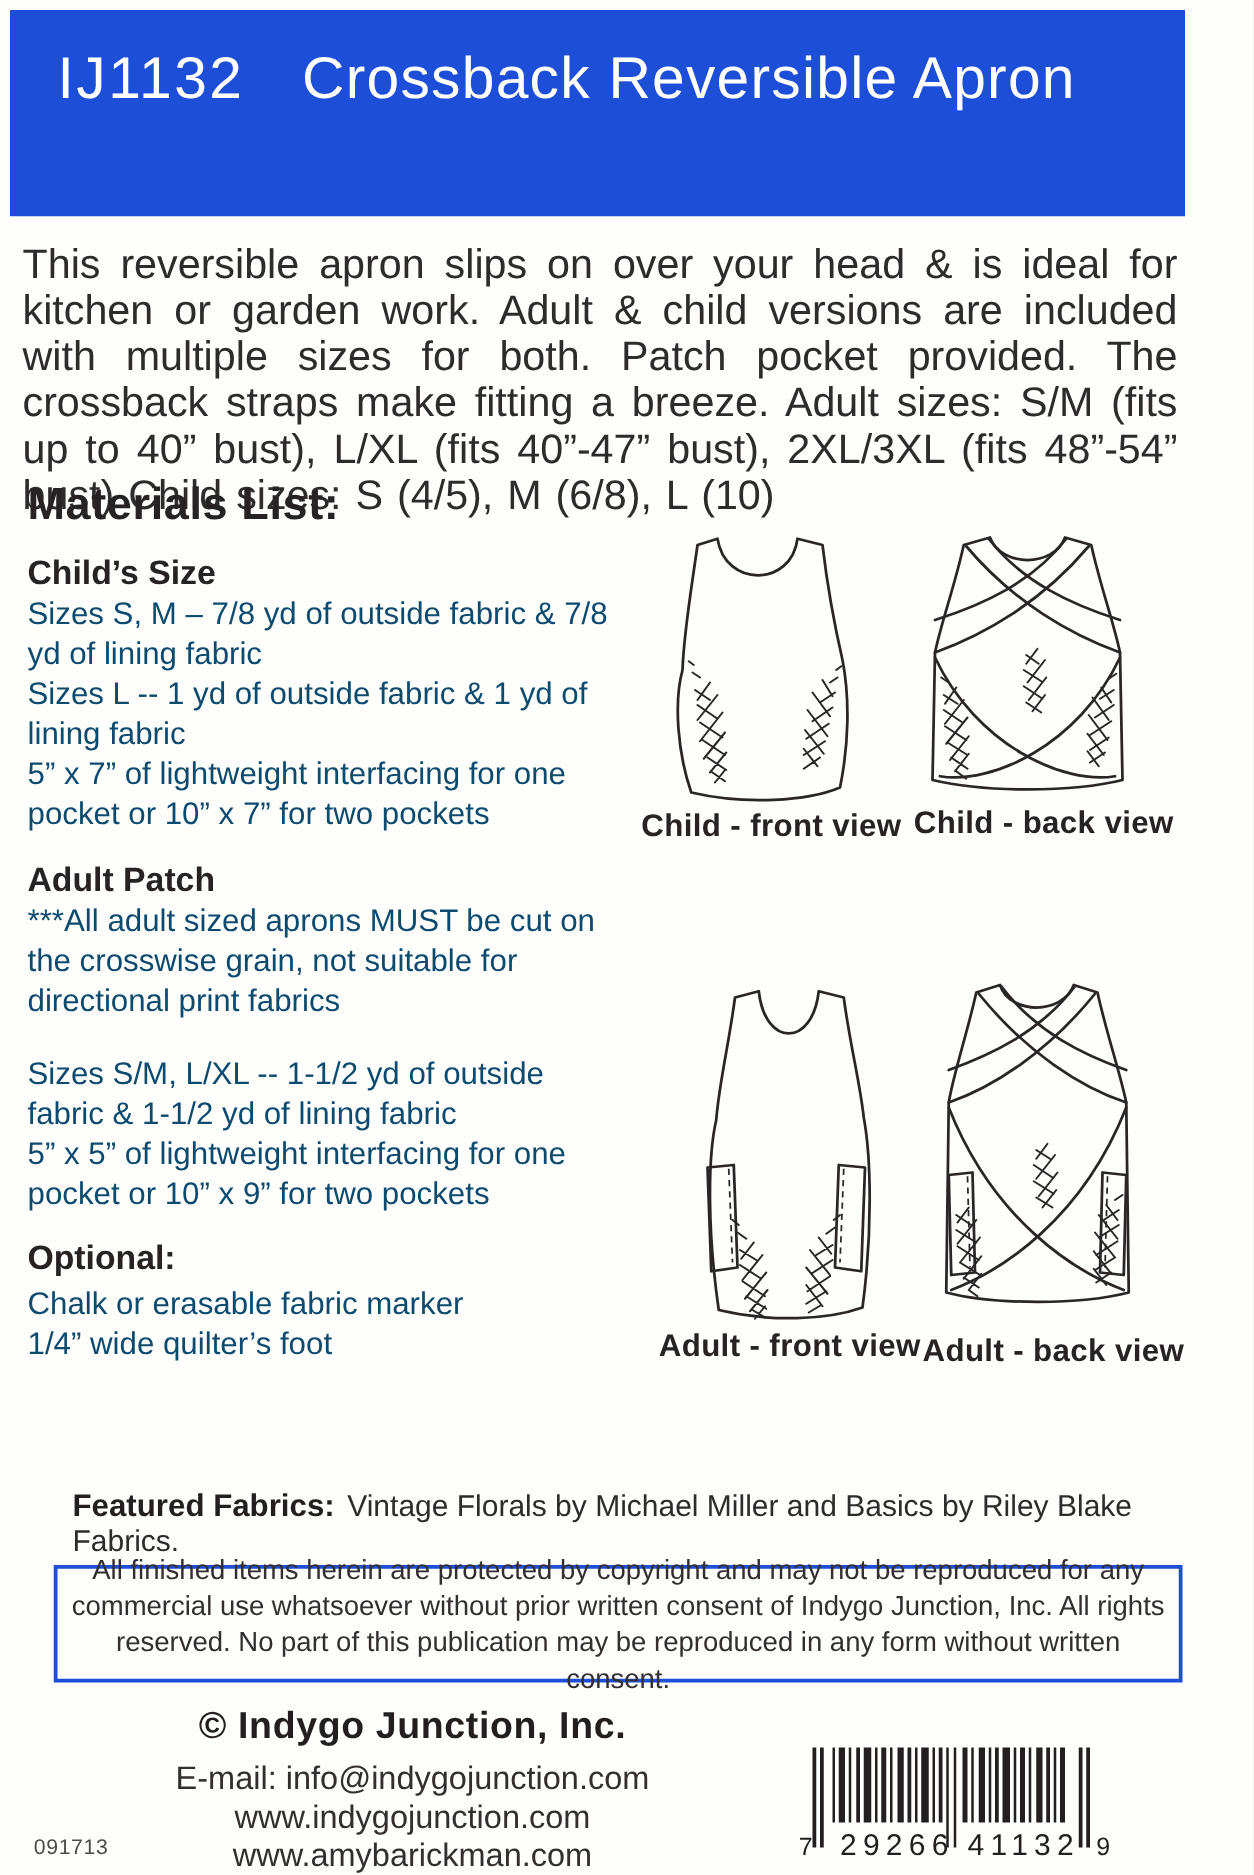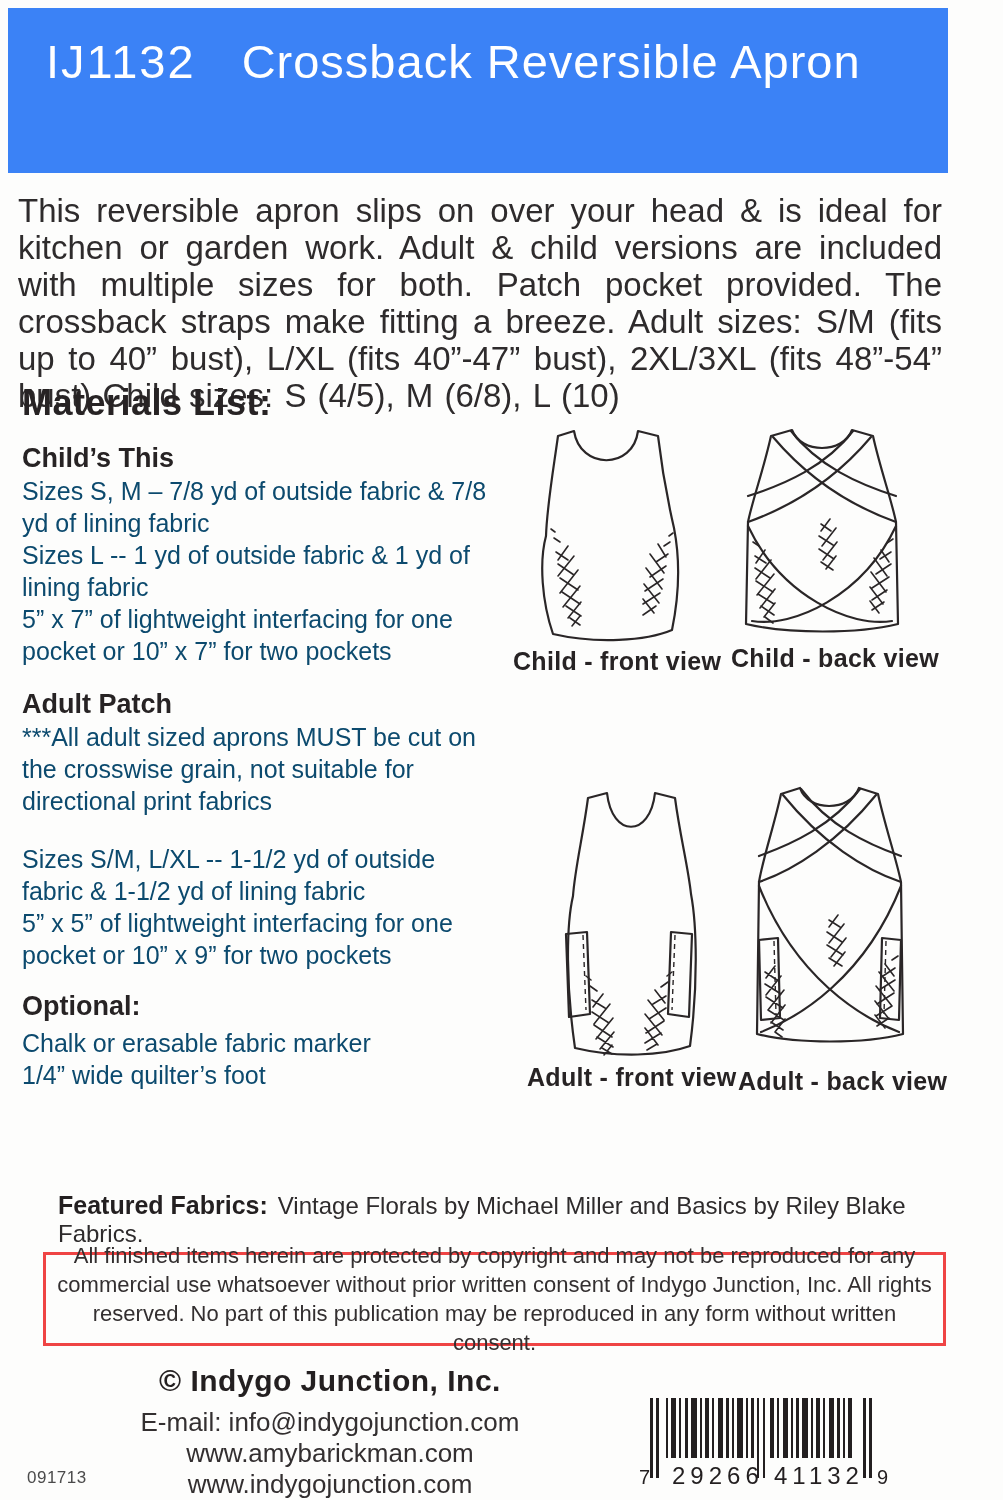--- a/index.html
+++ b/index.html
@@ -6,21 +6,21 @@
   html,body { background:#e8e8e8; }
   body { font-family:"Liberation Sans", sans-serif; }
   .page {
     position:relative; width:1003px; height:1500px; margin:0 auto;
     background:#fdfdfc; color:#332f30; overflow:hidden;
   }
 
   
   .header {
     position:absolute; left:8px; top:8px; width:940px; height:165px;
-    background:#3b82f6; color:#fff;
+    background:#1d4ed8; color:#fff;
     display:flex; align-items:flex-start; padding:26px 0 0 38px;
   }
   .header .pat-no { font-size:47px; letter-spacing:2px; font-weight:400; }
   .header .pat-title { font-size:47px; letter-spacing:1px; font-weight:400; margin-left:46px; }
 
   
   .intro {
     position:absolute; left:18px; top:192px; width:924px;
     font-size:33px; line-height:37px; text-align:justify;
     color:#2e2b2c; word-spacing:2px;
@@ -47,21 +47,21 @@
   .hatch   { stroke:#2a2627; fill:none; stroke-width:1.6; stroke-linecap:round; }
   .stitch  { stroke:#2a2627; fill:none; stroke-width:1.4; stroke-dasharray:5 4; }
 
   
   .featured { position:absolute; left:58px; top:1191px; width:880px; font-size:24px; color:#2e2b2c; }
   .featured b { font-size:25px; color:#231f20; margin-right:10px; }
 
   
   .copybox {
     position:absolute; left:43px; top:1252px; width:903px; height:94px;
-    border:3px solid #ef4444; display:flex; align-items:center; justify-content:center;
+    border:3px solid #1d4ed8; display:flex; align-items:center; justify-content:center;
   }
   .copybox p { font-size:22px; line-height:29px; text-align:center; width:880px; color:#332f30; }
 
   
   .contact { position:absolute; left:118px; top:1364px; width:424px; text-align:center; }
   .contact .company { font-size:30px; font-weight:bold; color:#231f20; margin-bottom:9px; letter-spacing:0.5px; }
   .contact .line { font-size:26px; line-height:31px; color:#332f30; }
   .datecode { position:absolute; left:27px; top:1468px; font-size:17px; color:#4b4b4b; letter-spacing:0.5px; }
   .barcode { position:absolute; left:636px; top:1396px; }
   .barcode text { font-family:"Liberation Sans", sans-serif; fill:#231f20; }
@@ -74,21 +74,21 @@
   <header class="header">
     <span class="pat-no">IJ1132</span>
     <span class="pat-title">Crossback Reversible Apron</span>
   </header>
 
   <p class="intro">This reversible apron slips on over your head &amp; is ideal for kitchen or garden work. Adult &amp; child versions are included with multiple sizes for both. Patch pocket provided. The crossback straps make fitting a breeze. Adult sizes: S/M (fits up to 40” bust), L/XL (fits 40”-47” bust), 2XL/3XL (fits 48”-54” bust) Child sizes: S (4/5), M (6/8), L (10)</p>
 
   <section class="materials">
     <h1>Materials List:</h1>
 
-    <h2>Child’s This</h2>
+    <h2>Child’s Size</h2>
     <p class="item">Sizes S, M – 7/8 yd of outside fabric &amp; 7/8 yd of lining fabric</p>
     <p class="item">Sizes L -- 1 yd of outside fabric &amp; 1 yd of lining fabric</p>
     <p class="item">5” x 7” of lightweight interfacing for one pocket or 10” x 7” for two pockets</p>
 
     <h2 class="adult">Adult Patch</h2>
     <p class="item note">***All adult sized aprons MUST be cut on the crosswise grain, not suitable for directional print fabrics</p>
     <p class="item">Sizes S/M, L/XL -- 1-1/2 yd of outside fabric &amp; 1-1/2 yd of lining fabric</p>
     <p class="item">5” x 5” of lightweight interfacing for one pocket or 10” x 9” for two pockets</p>
 
     <h2 class="optional">Optional:</h2>
@@ -158,22 +158,22 @@
     <b>Featured Fabrics:</b><span>Vintage Florals by Michael Miller and Basics by Riley Blake Fabrics.</span>
   </p>
 
   <div class="copybox">
     <p>All finished items herein are protected by copyright and may not be reproduced for any commercial use whatsoever without prior written consent of Indygo Junction, Inc. All rights reserved. No part of this publication may be reproduced in any form without written consent.</p>
   </div>
 
   <div class="contact">
     <div class="company">© Indygo Junction, Inc.</div>
     <div class="line">E-mail: info@indygojunction.com</div>
+    <div class="line">www.indygojunction.com</div>
     <div class="line">www.amybarickman.com</div>
-    <div class="line">www.indygojunction.com</div>
   </div>
 
   <span class="datecode">091713</span>
 
   <svg class="barcode" width="255" height="92" viewBox="0 0 255 92">
     <g fill="#231f20">
       <rect x="14" y="2" width="3" height="80"></rect>
         <rect x="20" y="2" width="3" height="80"></rect>
       <rect x="30" y="2" width="2" height="60"></rect>
         <rect x="35" y="2" width="5" height="60"></rect>

